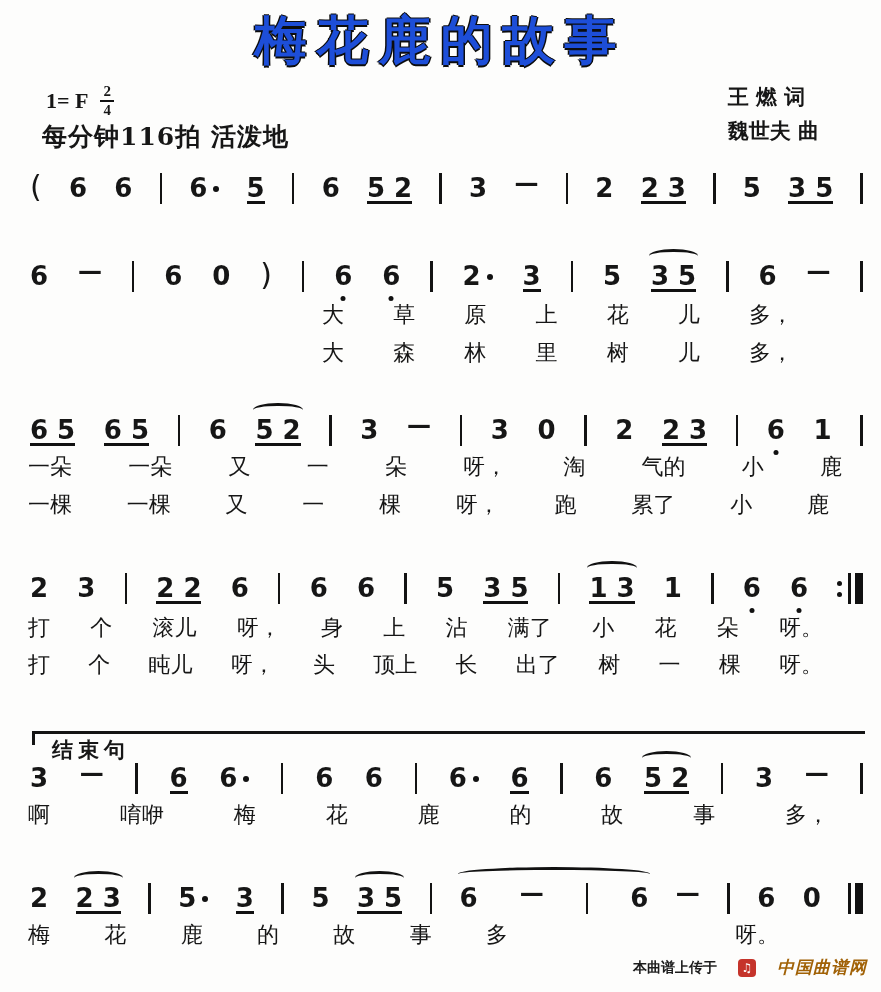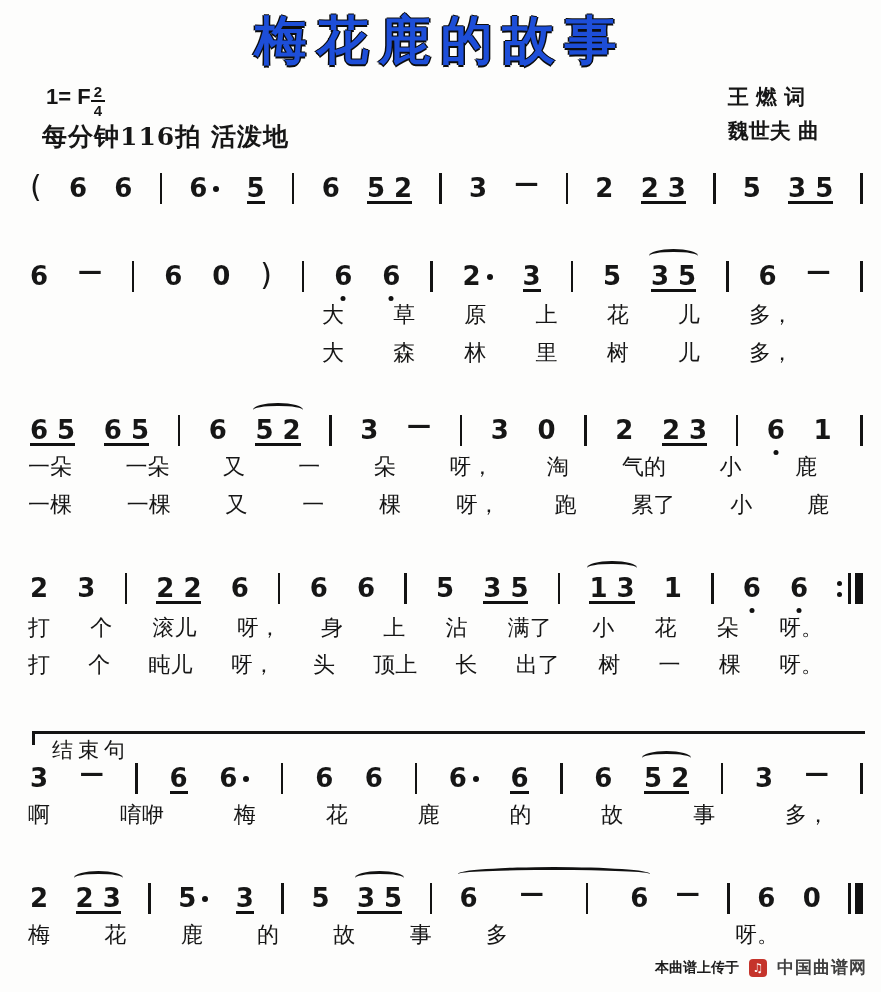--- a/index.html
+++ b/index.html
@@ -6,22 +6,22 @@
   body{
     width:881px;height:992px;position:relative;background:#fdfdfc;
     font-family:"DejaVu Sans",sans-serif;color:#161616;overflow:hidden;
   }
   .title{
     position:absolute;top:6px;left:0;right:0;text-align:center;
     font-size:52px;font-weight:900;letter-spacing:10px;color:#1d4ed8;
     text-shadow:1.5px 0 0 #0d0d0d,-1.5px 0 0 #0d0d0d,0 1.5px 0 #0d0d0d,0 -1.5px 0 #0d0d0d;
   }
   .keyrow{
-    position:absolute;top:84px;left:46px;display:flex;
-    font-family:Liberation Sans, sans-serif;font-size:22px;font-weight:bold;
+    position:absolute;top:84px;left:46px;display:flex;align-items:center;gap:12px;
+    font-family:Liberation Serif, serif;font-size:22px;font-weight:bold;
   }
   .frac{display:inline-flex;flex-direction:column;align-items:center;font-size:15px;line-height:1;font-weight:900;}
   .frac .num{border-bottom:2px solid #111;padding:0 3px 1px;}
   .frac .den{padding-top:1px;}
   .tempo{
     position:absolute;top:120px;left:42px;
     font-family:"DejaVu Serif",serif;font-size:25px;font-weight:600;letter-spacing:1px;
   }
   .credits{
     position:absolute;top:80px;right:62px;text-align:left;
@@ -52,43 +52,43 @@
   .dash{font-weight:900;margin-bottom:9px;font-size:24px;}
   .paren{font-size:30px;font-weight:400;padding-bottom:2px;}
   .cbar{display:inline-flex;align-items:center;gap:4px;}
   .rdots{display:inline-flex;flex-direction:column;gap:6px;margin-right:2px;}
   .rdots i{width:5px;height:5px;border-radius:50%;background:#111;}
   .rthin{width:2.5px;height:31px;background:#111;}
   .rthick{width:8px;height:31px;background:#111;}
   
   .endb{position:absolute;top:731px;left:32px;right:16px;border-top:3px solid #141414;}
   .endb::before{content:'';position:absolute;left:0;top:0;width:3px;height:11px;background:#141414;}
-  .endlabel{position:absolute;top:736px;left:52px;font-size:21px;font-weight:400;letter-spacing:5px;}
+  .endlabel{position:absolute;top:736px;left:52px;font-size:21px;font-weight:700;letter-spacing:5px;}
   
   .lyr{
     position:absolute;display:flex;justify-content:space-between;
     font-family:"DejaVu Serif",serif;font-size:22px;font-weight:500;white-space:nowrap;
   }
   .ly2a{top:300px;left:322px;right:88px;}
   .ly2b{top:338px;left:322px;right:88px;}
-  .ly3a{top:452px;left:28px;right:64px;}
+  .ly3a{top:452px;left:28px;right:39px;}
   .ly3b{top:490px;left:28px;right:52px;gap:14px;}
   .ly4a{top:613px;left:28px;right:58px;}
   .ly4b{top:650px;left:28px;right:58px;}
   .ly5 {top:800px;left:28px;right:52px;}
   .ly6 {top:920px;left:28px;width:480px;}
   .ly6tail{position:absolute;top:920px;left:735px;font-family:"DejaVu Serif",serif;font-size:22px;}
   
-  .footer{position:absolute;top:956px;right:14px;display:flex;align-items:center;gap:10px;}
+  .footer{position:absolute;top:956px;right:14px;display:flex;align-items:center;gap:21px;}
   .fprefix{font-size:14px;font-weight:bold;color:#1c1c1c;}
   .flogo{
     width:18px;height:18px;border-radius:4px;background:#c5342b;color:#fff;
     display:flex;align-items:center;justify-content:center;font-size:12px;line-height:1;
   }
-  .fsite{color:#404040;font-size:17px;font-weight:900;letter-spacing:1px;}
+  .fsite{color:#a16207;font-size:17px;font-weight:900;font-style:italic;letter-spacing:1px;}
 </style>
 </head>
 <body>
 
 <div class="title">梅花鹿的故事</div>
 
 <div class="keyrow">
   <span>1= F</span>
   <span class="frac">
     <span class="num">2</span>

